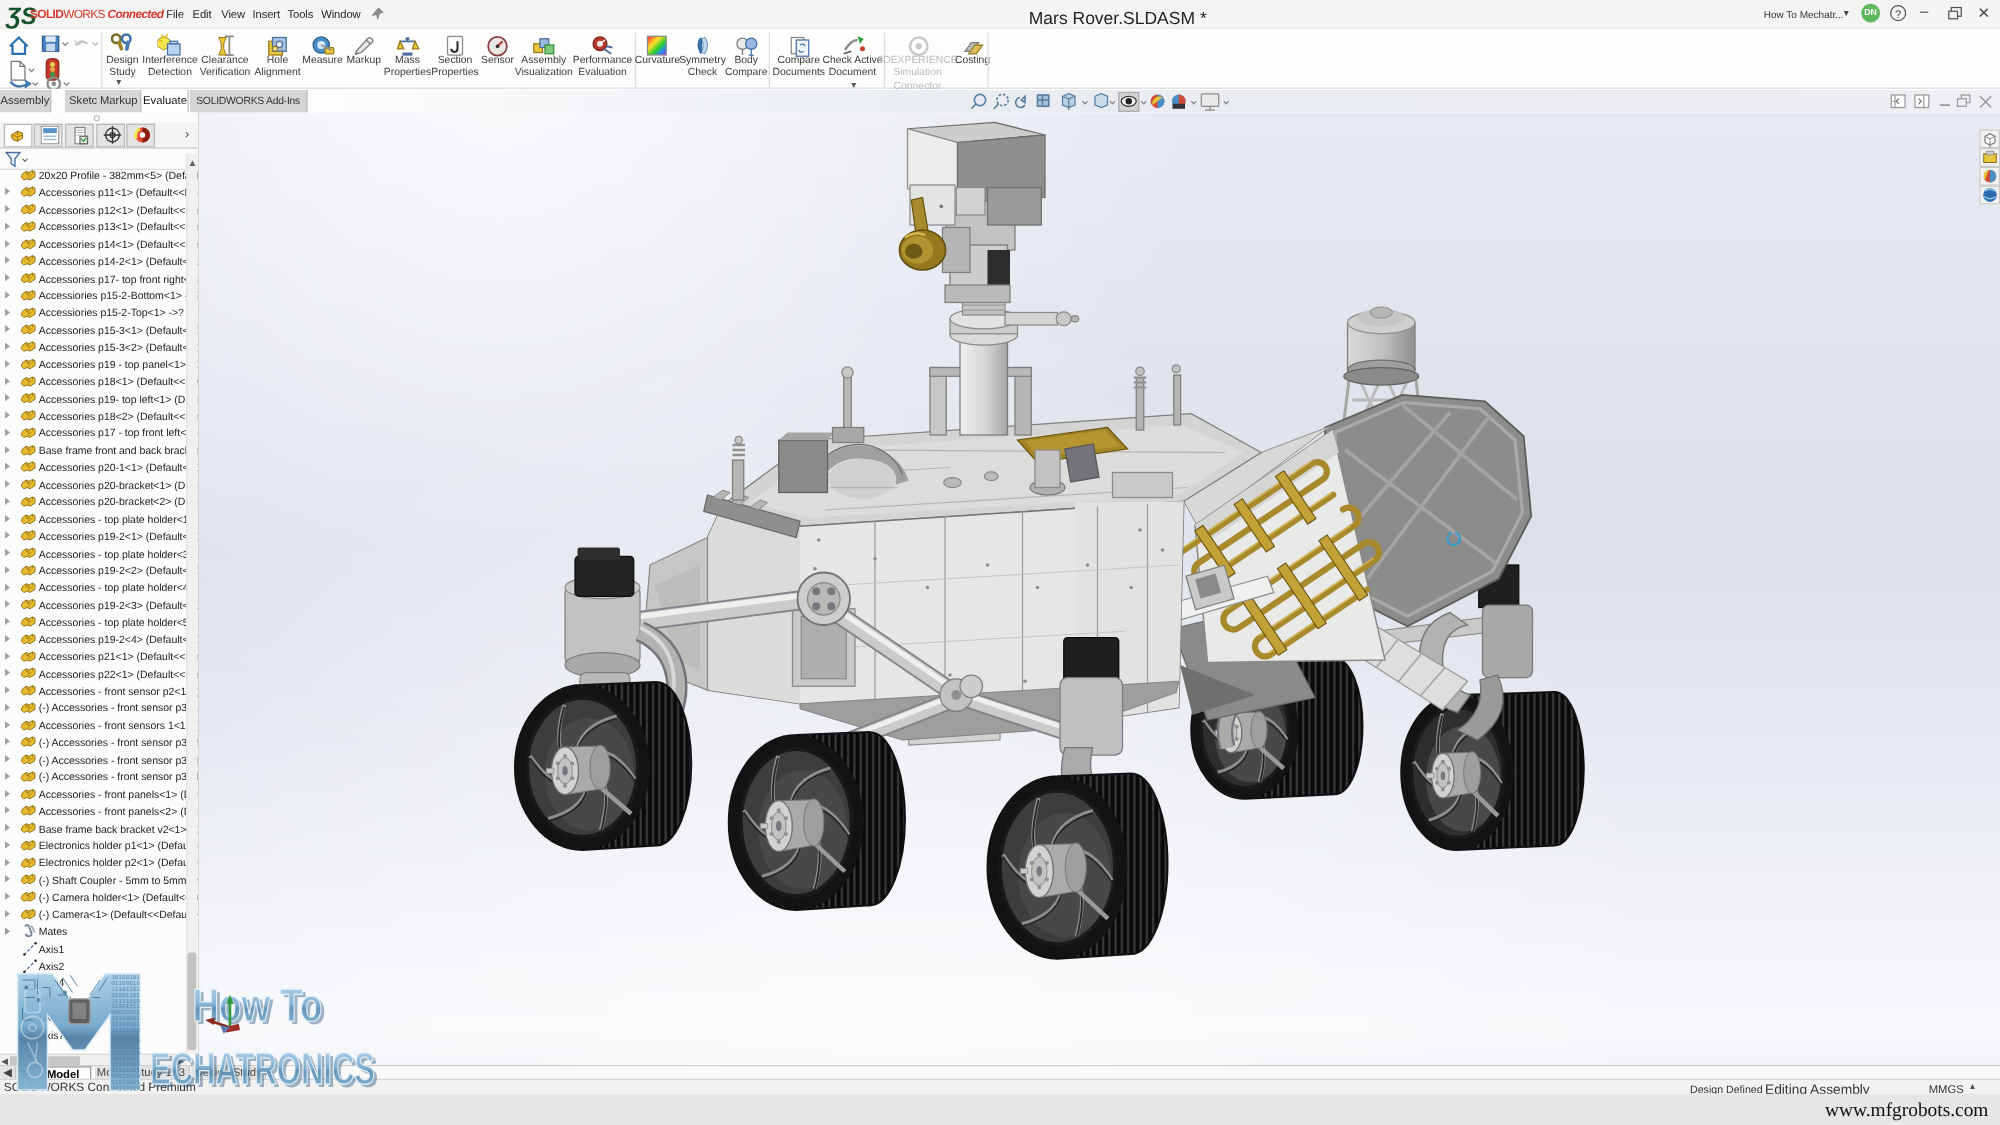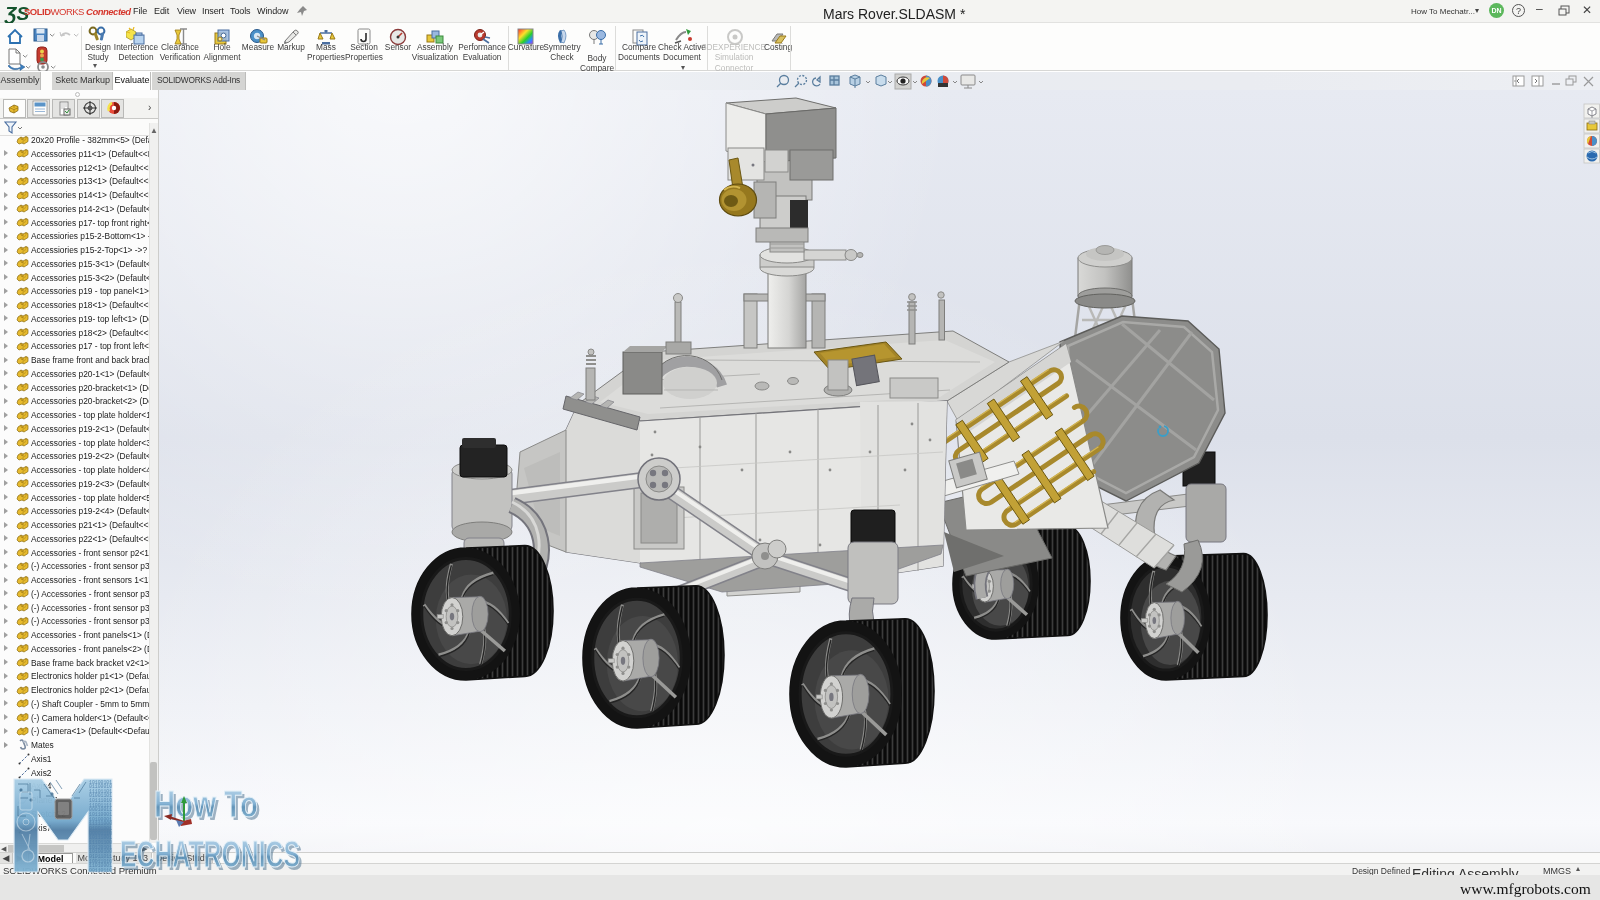--- a/index.html
+++ b/index.html
@@ -172,21 +172,21 @@
     </svg>
     <svg class="abs" style="left:673px;top:4px" width="22" height="20" viewBox="0 0 22 20">
       <path d="M3 13 q5-8 10-8" fill="none" stroke="#8a8a8a" stroke-width="2"></path>
       <path d="M13 2 l5 2 -3 4Z" fill="#2f9a3a"></path>
       <circle cx="17" cy="12" r="2" fill="#c83a2e"></circle>
       <path d="M2 16 l6-2" stroke="#555" stroke-width="1.4"></path>
     </svg>
     <div class="abs" style="left:681px;top:40px;font-size:8px;color:#555">▾</div>
     <div class="riblabel" style="left:471px;top:19px;width:110px">Curvature</div>
     <div class="riblabel" style="left:507px;top:19px;width:110px">Symmetry<br>Check</div>
-    <div class="riblabel" style="left:542px;top:30px;width:110px">Body<br>Compare</div>
+    <div class="riblabel" style="left:542px;top:19px;width:110px">Body<br>Compare</div>
     <div class="sep" style="left:615px;top:3px;height:44px"></div>
     <div class="riblabel" style="left:584px;top:19px;width:110px">Compare<br>Documents</div>
     <div class="riblabel" style="left:627px;top:19px;width:110px">Check Active<br>Document</div>
     <div class="sep" style="left:707px;top:3px;height:44px"></div>
     <svg class="abs" style="left:724px;top:6px" width="22" height="18" viewBox="0 0 22 18">
       <circle cx="11" cy="8" r="7" fill="none" stroke="#c9c9c7" stroke-width="2"></circle>
       <circle cx="11" cy="8" r="2.5" fill="#c9c9c7"></circle>
     </svg>
     <div class="riblabel" style="left:679px;top:19px;width:110px;color:#bcbcba">3DEXPERIENCE<br>Simulation<br>Connector</div>
     <svg class="abs" style="left:768px;top:7px" width="22" height="16" viewBox="0 0 22 16">
@@ -1493,21 +1493,21 @@
     <div class="dtab" style="left:0;width:13px">◀</div>
     <div class="dtab" style="left:14px;width:13px">▶</div>
     <div class="dtab" style="left:28px;width:45px;background:#fdfdfc;color:#000;font-weight:bold;border:1px solid #9a9a98;border-bottom:none">Model</div>
     <div class="dtab" style="left:76px;width:64px">Motion Study 1</div>
     <div class="dtab" style="left:140px;width:12px">3</div>
     <div class="dtab" style="left:153px;width:60px">Design Study 1</div>
   </div>
 <div id="statusbar">
     <div class="abs" style="left:3px;top:1px;font-size:9.5px">SOLIDWORKS Connected Premium</div>
     <div class="abs" style="left:1352px;top:1.5px;font-size:8.5px">Design Defined</div>
-    <div class="abs" style="left:1412px;top:1.5px;font-size:14px">Editing Assembly</div>
+    <div class="abs" style="left:1412px;top:1.5px;font-size:11px">Editing Assembly</div>
     <div class="abs" style="left:1543px;top:1.5px;font-size:9px">MMGS</div>
     <div class="abs" style="left:1576px;top:0px;font-size:8px;color:#555">▴</div>
   </div>
 <div id="bottomstrip">
     <div class="abs" style="left:1460px;top:5px;font-family:'Liberation Serif',serif;font-size:15.5px;color:#101010">www.mfgrobots.com</div>
   </div>
 <svg class="abs" style="left:0;top:770px;z-index:9" width="420" height="105" viewBox="0 770 420 105">
 <defs>
 <linearGradient id="wmg" x1="0" y1="0" x2="0" y2="1">
  <stop offset="0" stop-color="#aacfe6"></stop>

